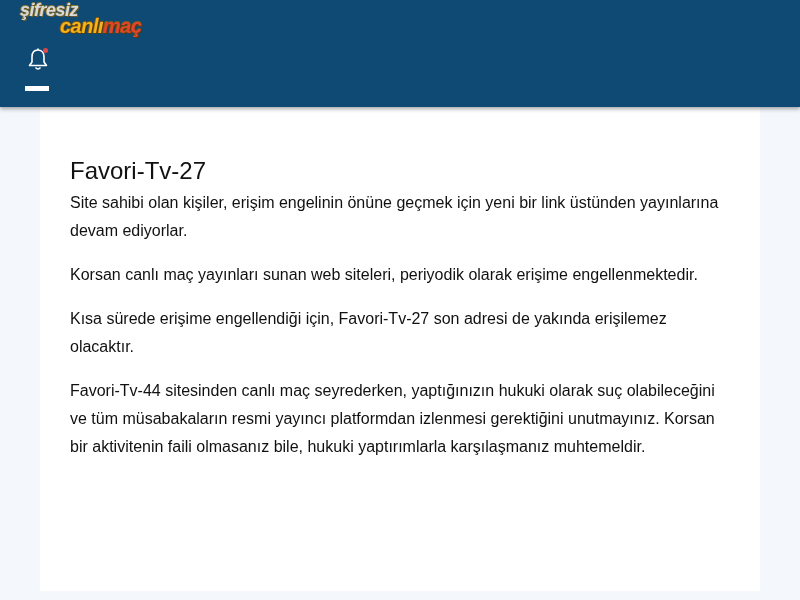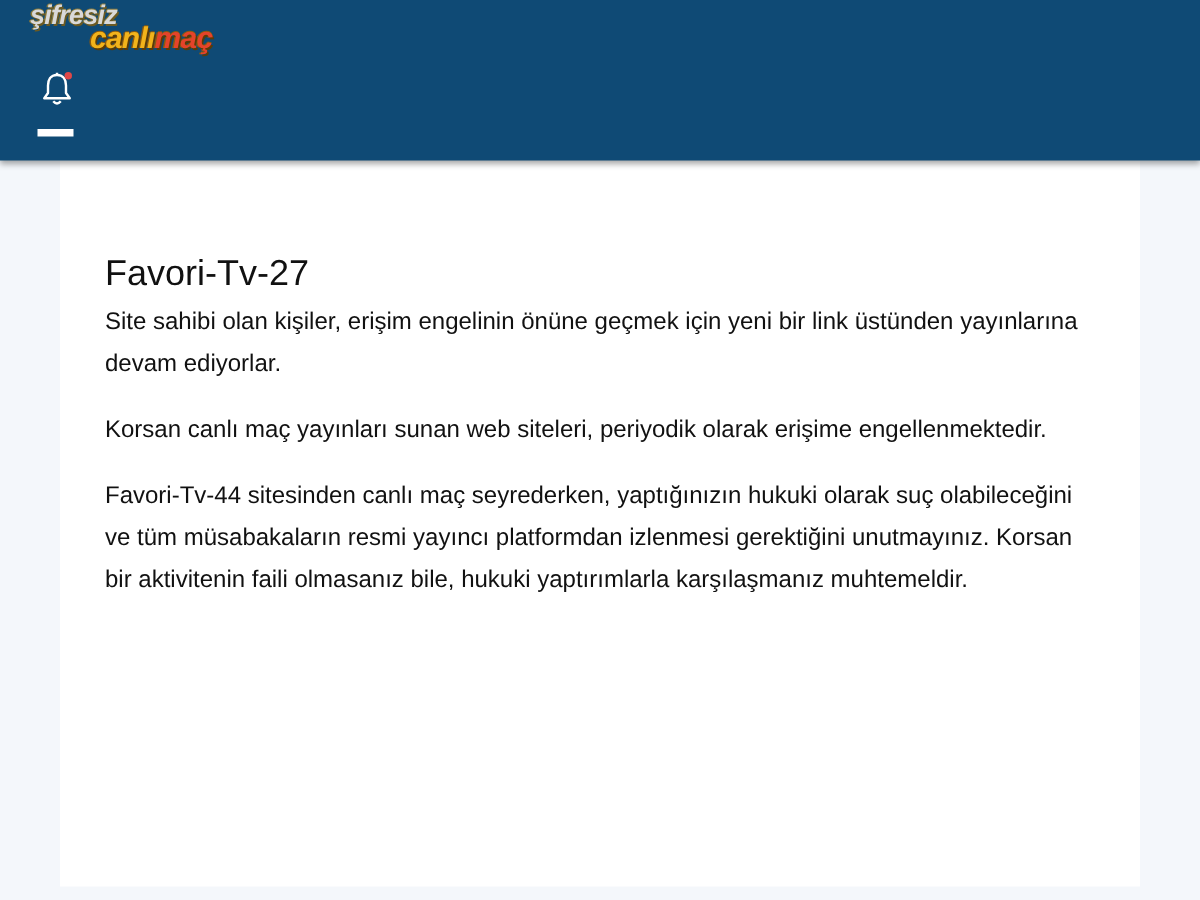--- a/index.html
+++ b/index.html
@@ -47,21 +47,21 @@
     }
     .menu-bar {
       position: absolute; left: 25px; top: 86px;
       width: 24px; height: 5px;
       background: #ffffff;
     }
     .card {
       position: absolute; left: 40px; top: 107px;
       width: 720px; height: 484px;
       background: #ffffff;
-      padding: 60px 30px 0 30px;
+      padding: 48px 30px 0 30px;
     }
     .card h1 {
       font-size: 24px; font-weight: normal;
       line-height: 32px;
       color: #111;
       margin-bottom: 2px;
     }
     .card p {
       font-size: 16px; line-height: 28px;
       color: #111;
@@ -92,14 +92,15 @@
     <span class="dot"></span>
   </div>
 
   <div class="menu-bar"></div>
 </div>
 
 <main class="card">
   <h1>Favori-Tv-27</h1>
   <p>Site sahibi olan kişiler, erişim engelinin önüne geçmek için yeni bir link üstünden yayınlarına devam ediyorlar.</p>
   <p>Korsan canlı maç yayınları sunan web siteleri, periyodik olarak erişime engellenmektedir.</p>
+  <p>Kısa sürede erişime engellendiği için, Favori-Tv-27 son adresi de yakında erişilemez olacaktır.</p>
   <p>Favori-Tv-44 sitesinden canlı maç seyrederken, yaptığınızın hukuki olarak suç olabileceğini ve tüm müsabakaların resmi yayıncı platformdan izlenmesi gerektiğini unutmayınız. Korsan bir aktivitenin faili olmasanız bile, hukuki yaptırımlarla karşılaşmanız muhtemeldir.</p>
 </main>
 
 </body></html>

